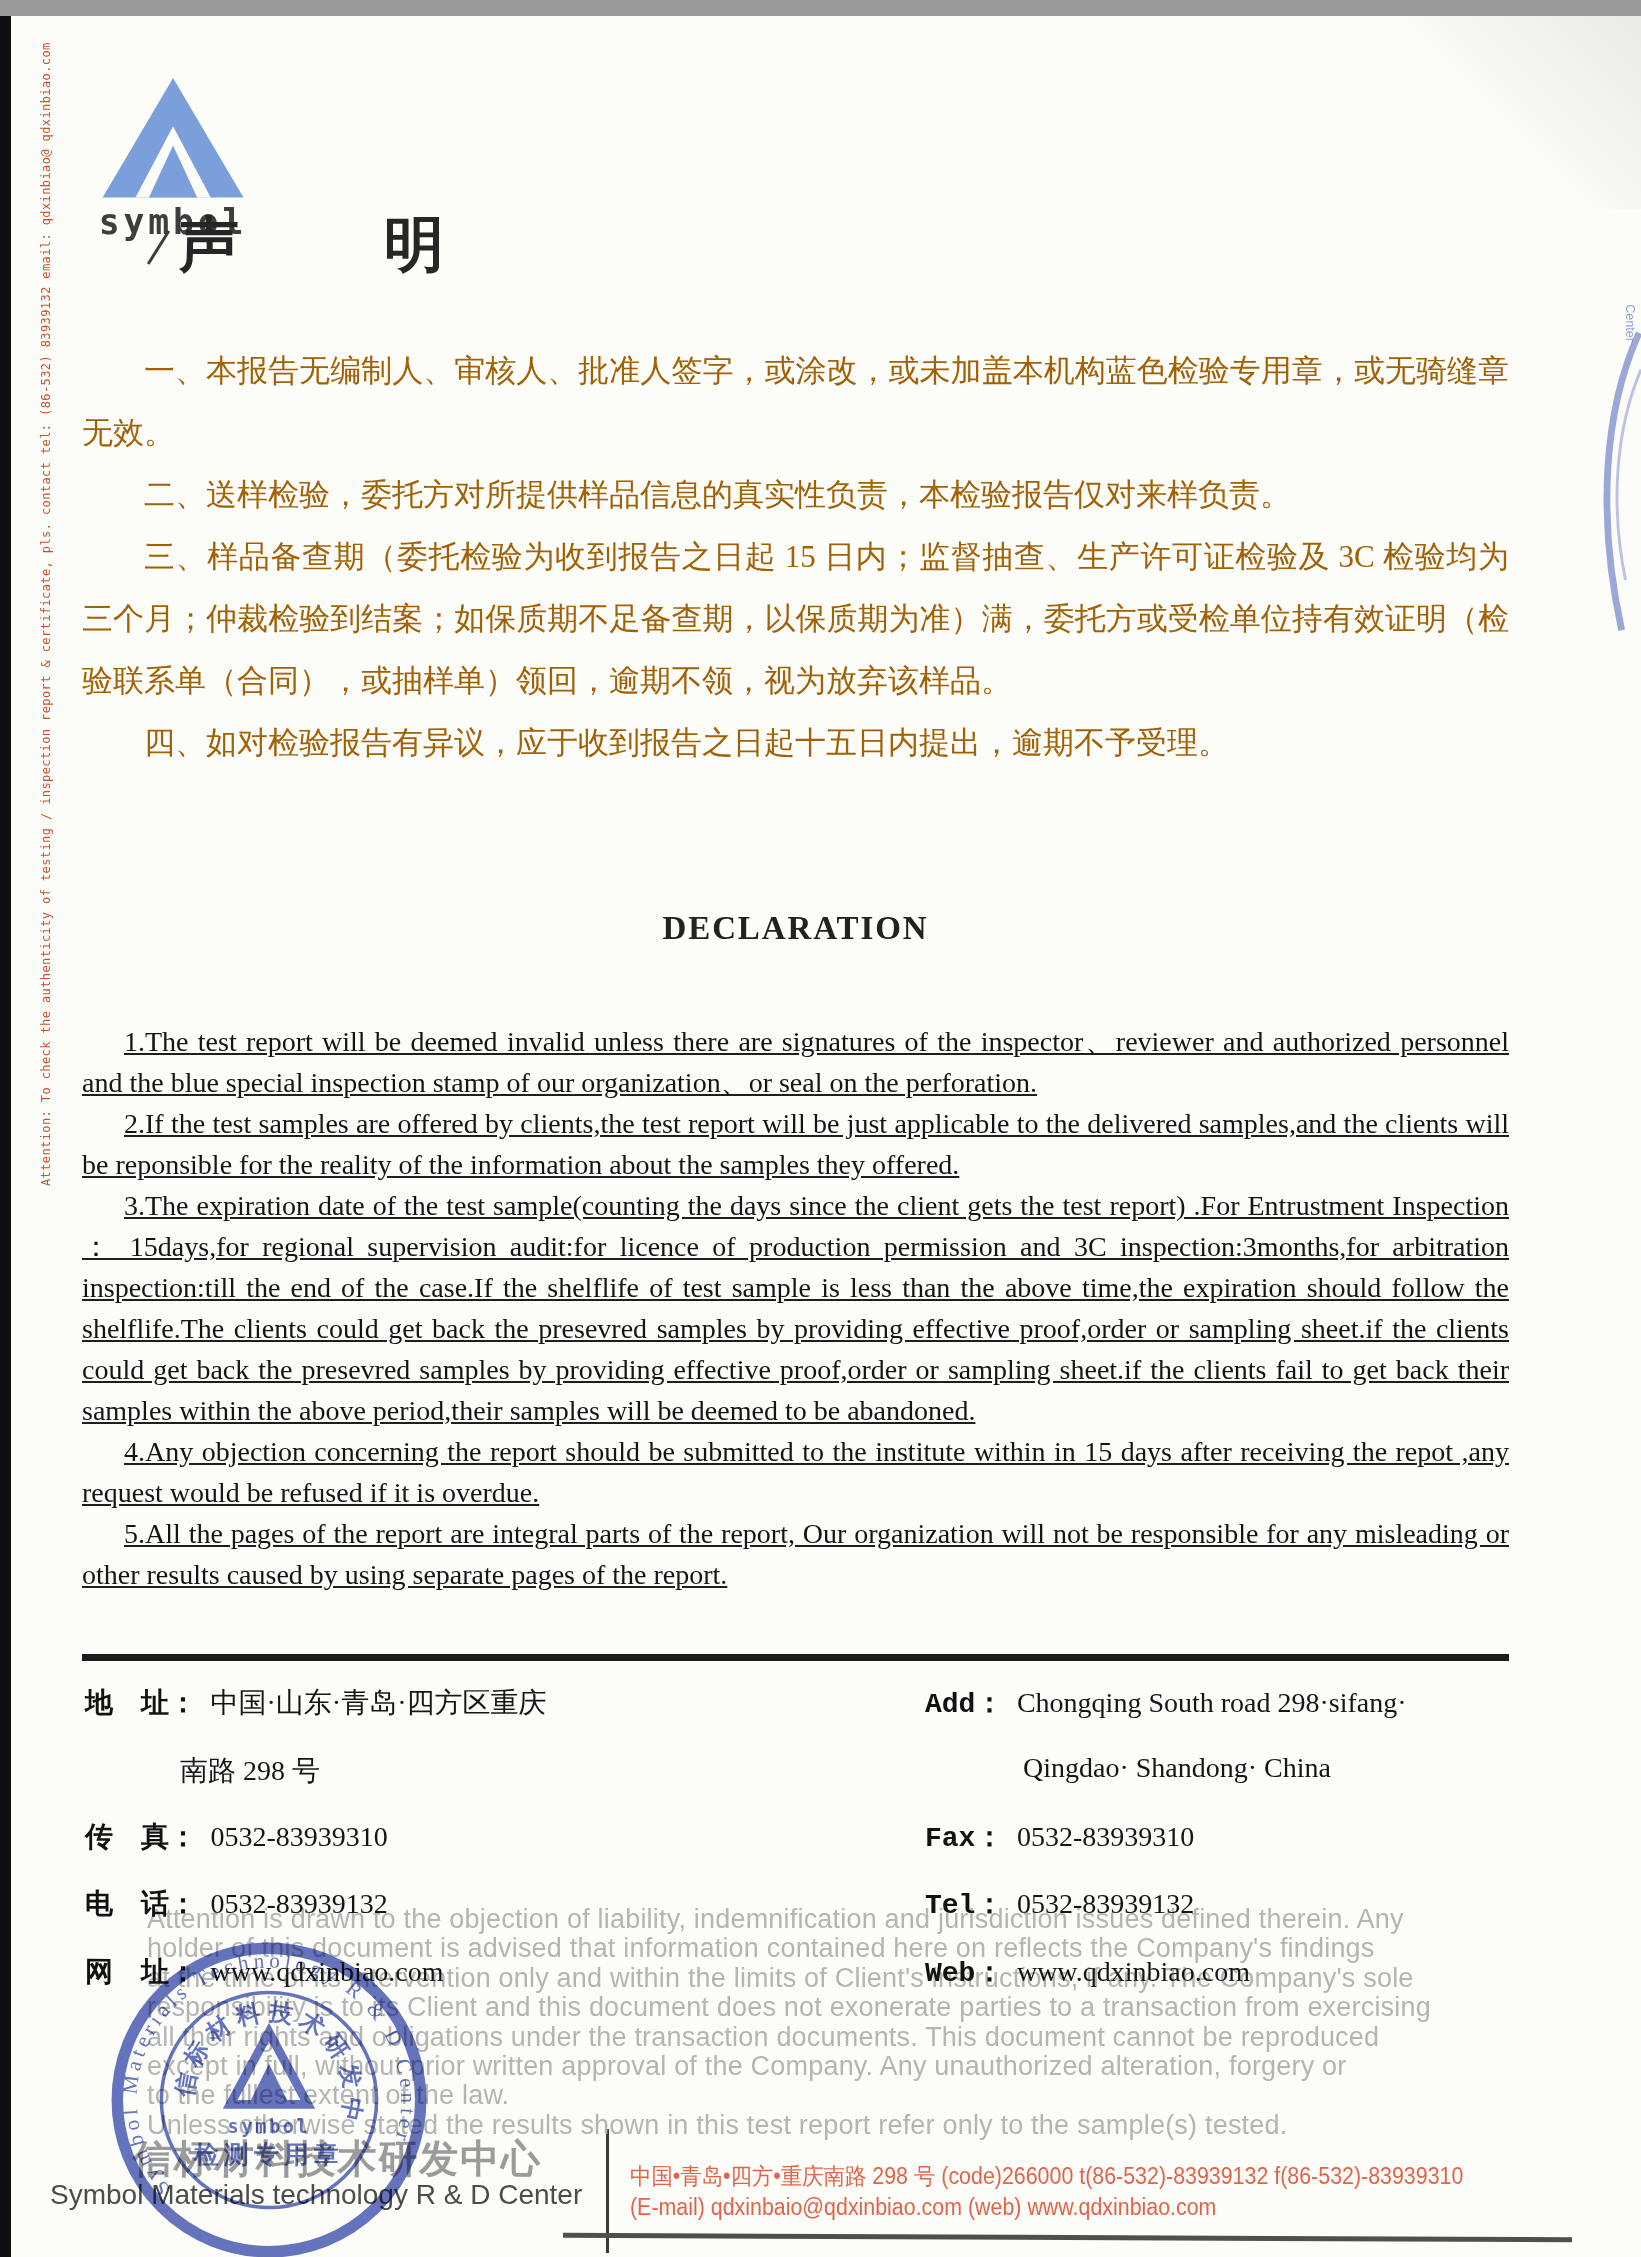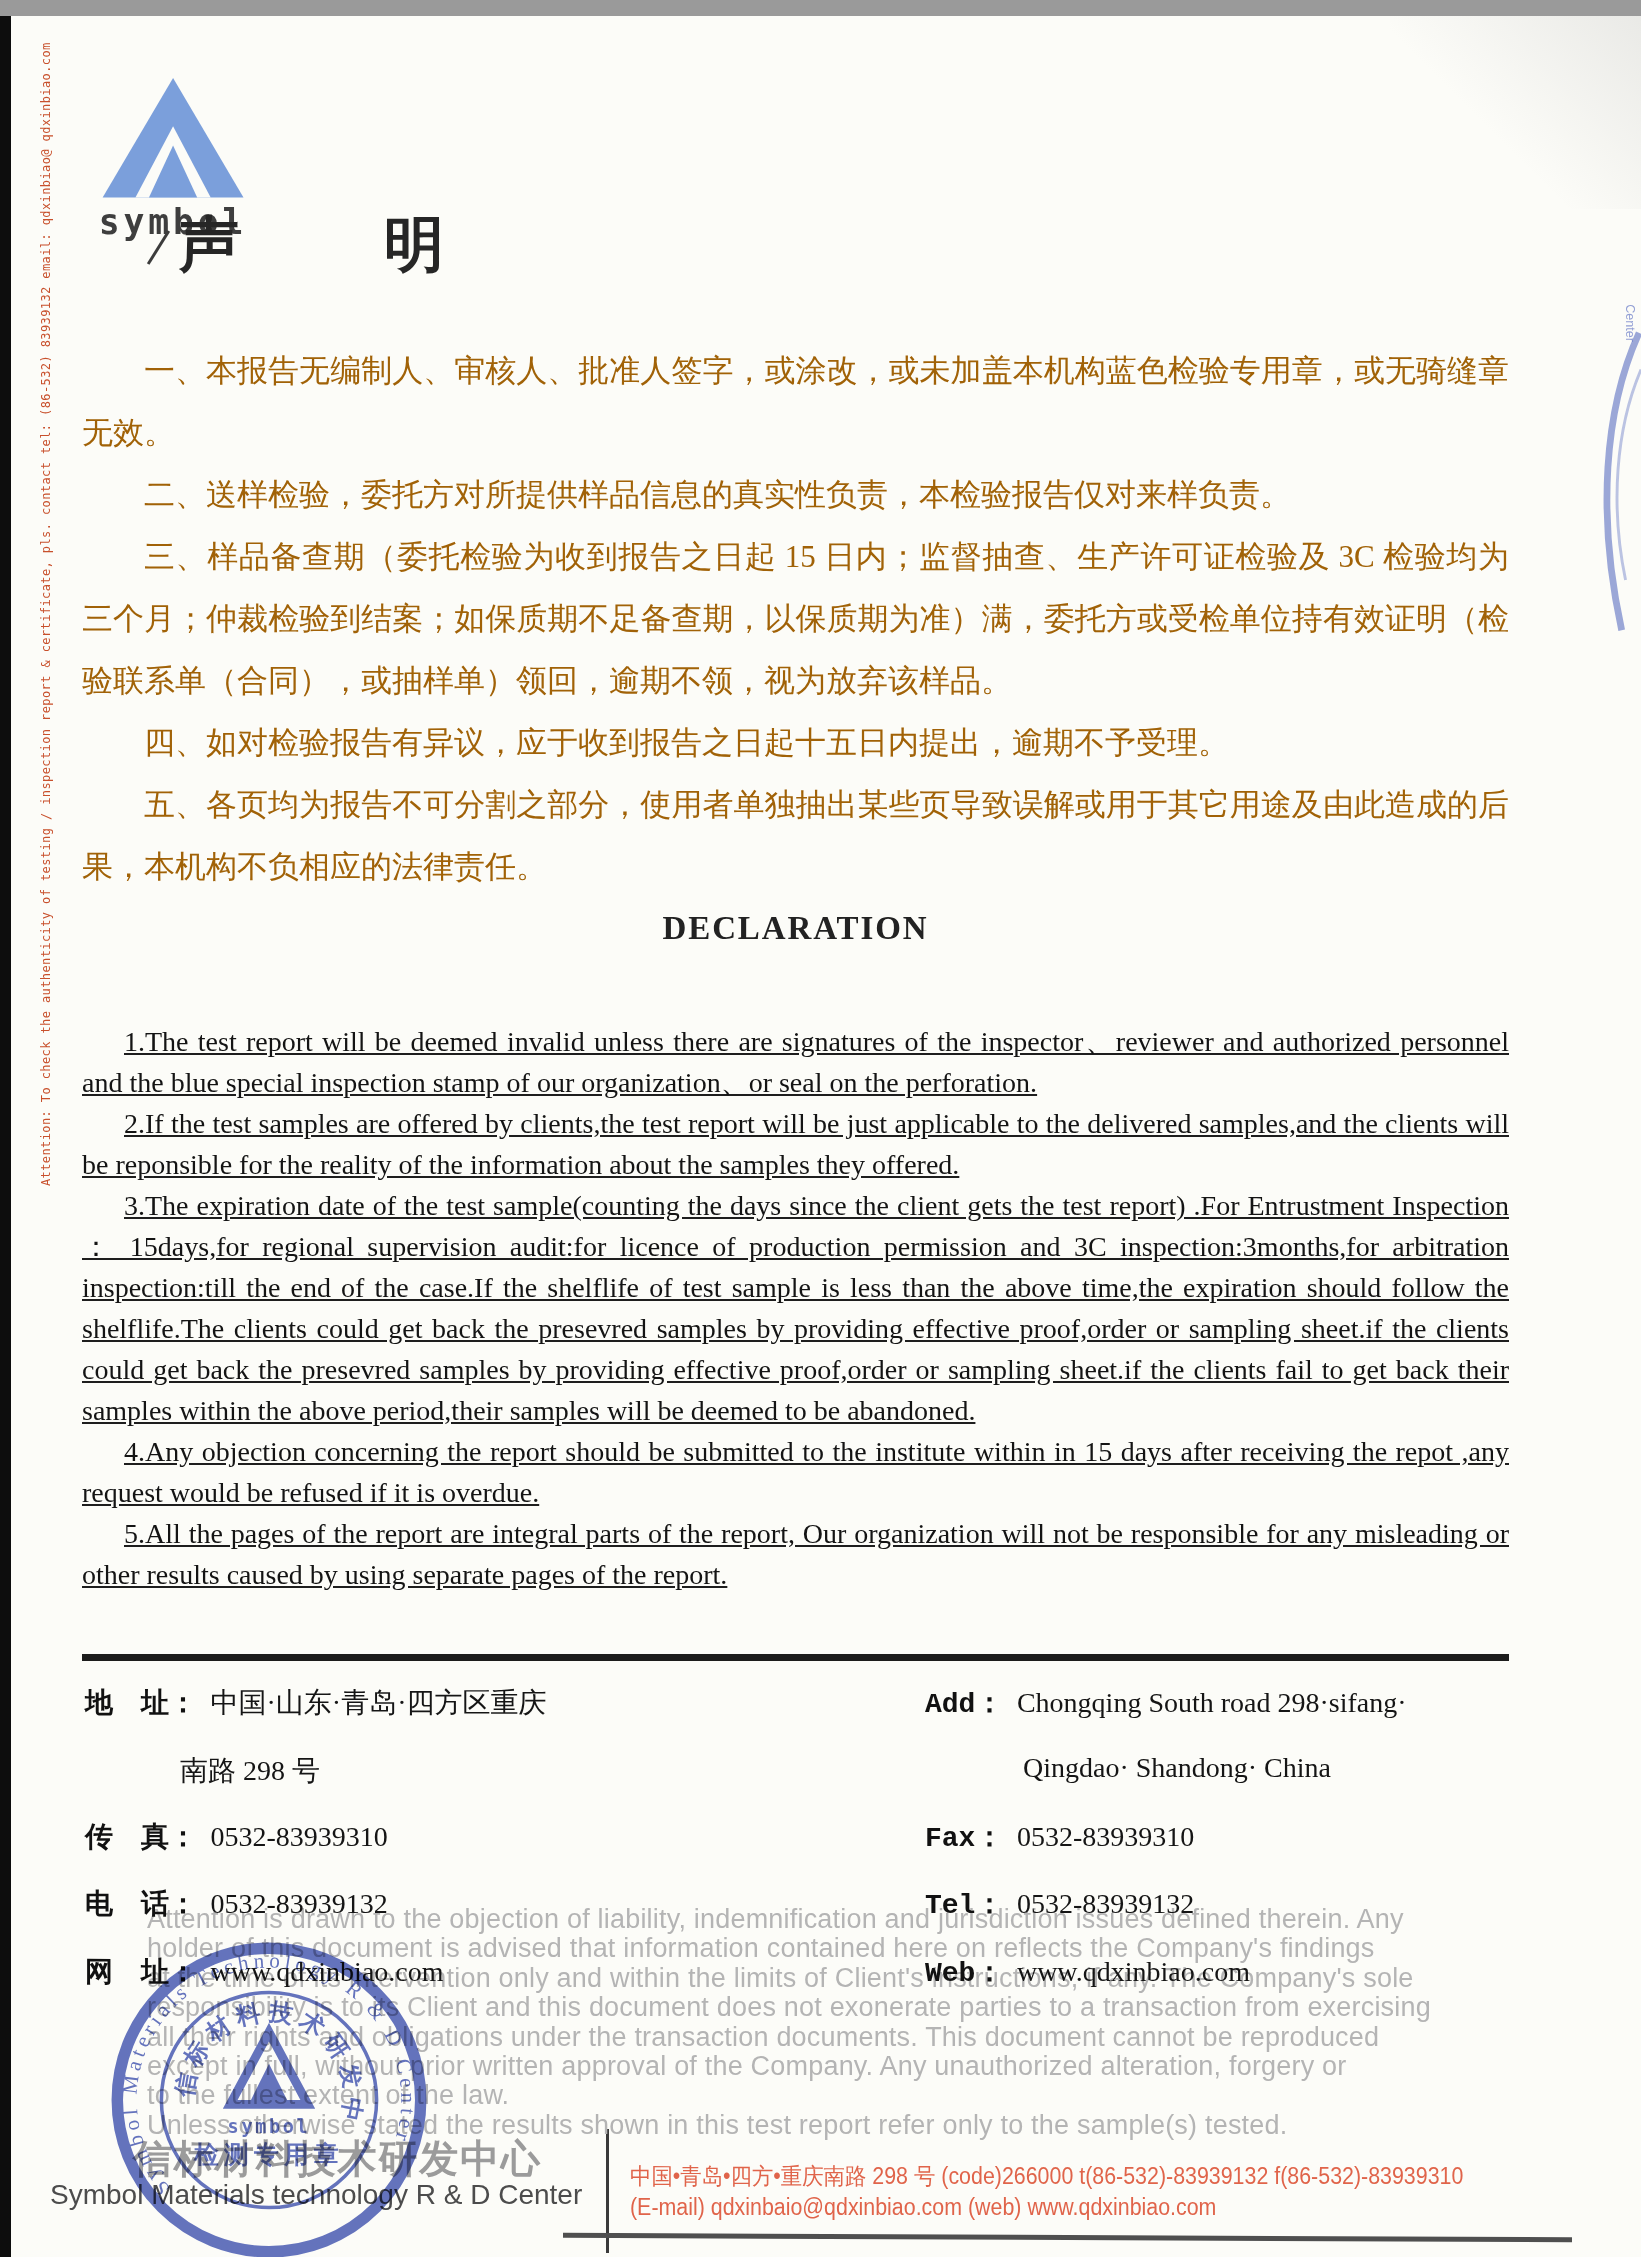--- a/index.html
+++ b/index.html
@@ -96,21 +96,20 @@
 
   <div class="title-zh">
     <span class="t1">声</span><span class="t2">明</span>
   </div>
 
   <div class="zh-block">
     <p class="zh-p">一、本报告无编制人、审核人、批准人签字，或涂改，或未加盖本机构蓝色检验专用章，或无骑缝章无效。</p>
     <p class="zh-p">二、送样检验，委托方对所提供样品信息的真实性负责，本检验报告仅对来样负责。</p>
     <p class="zh-p">三、样品备查期（委托检验为收到报告之日起 15 日内；监督抽查、生产许可证检验及 3C 检验均为三个月；仲裁检验到结案；如保质期不足备查期，以保质期为准）满，委托方或受检单位持有效证明（检验联系单（合同），或抽样单）领回，逾期不领，视为放弃该样品。</p>
     <p class="zh-p">四、如对检验报告有异议，应于收到报告之日起十五日内提出，逾期不予受理。</p>
-    <p class="zh-p">五、各页均为报告不可分割之部分，使用者单独抽出某些页导致误解或用于其它用途及由此造成的后果，本机构不负相应的法律责任。</p>
   </div>
 
   <div class="decl-title">DECLARATION</div>
   <div class="en-block">
     <p class="en-p">1.The test report will be deemed invalid unless there are signatures of the inspector、reviewer and authorized personnel and the blue special inspection stamp of our organization、or seal on the perforation.</p>
     <p class="en-p">2.If the test samples are offered by clients,the test report will be just applicable to the delivered samples,and the clients will be reponsible for the reality of the information about the samples they offered.</p>
     <p class="en-p">3.The expiration date of the test sample(counting the days since the client gets the test report) .For Entrustment Inspection ： 15days,for regional supervision audit:for licence of production permission and 3C inspection:3months,for arbitration inspection:till the end of the case.If the shelflife of test sample is less than the above time,the expiration should follow the shelflife.The clients could get back the presevred samples by providing effective proof,order or sampling sheet.if the clients could get back the presevred samples by providing effective proof,order or sampling sheet.if the clients fail to get back their samples within the above period,their samples will be deemed to be abandoned.</p>
     <p class="en-p">4.Any objection concerning the report should be submitted to the institute within in 15 days after receiving the repot ,any request would be refused if it is overdue.</p>
     <p class="en-p">5.All the pages of the report are integral parts of the report, Our organization will not be responsible for any misleading or other results caused by using separate pages of the report.</p>
   </div>

